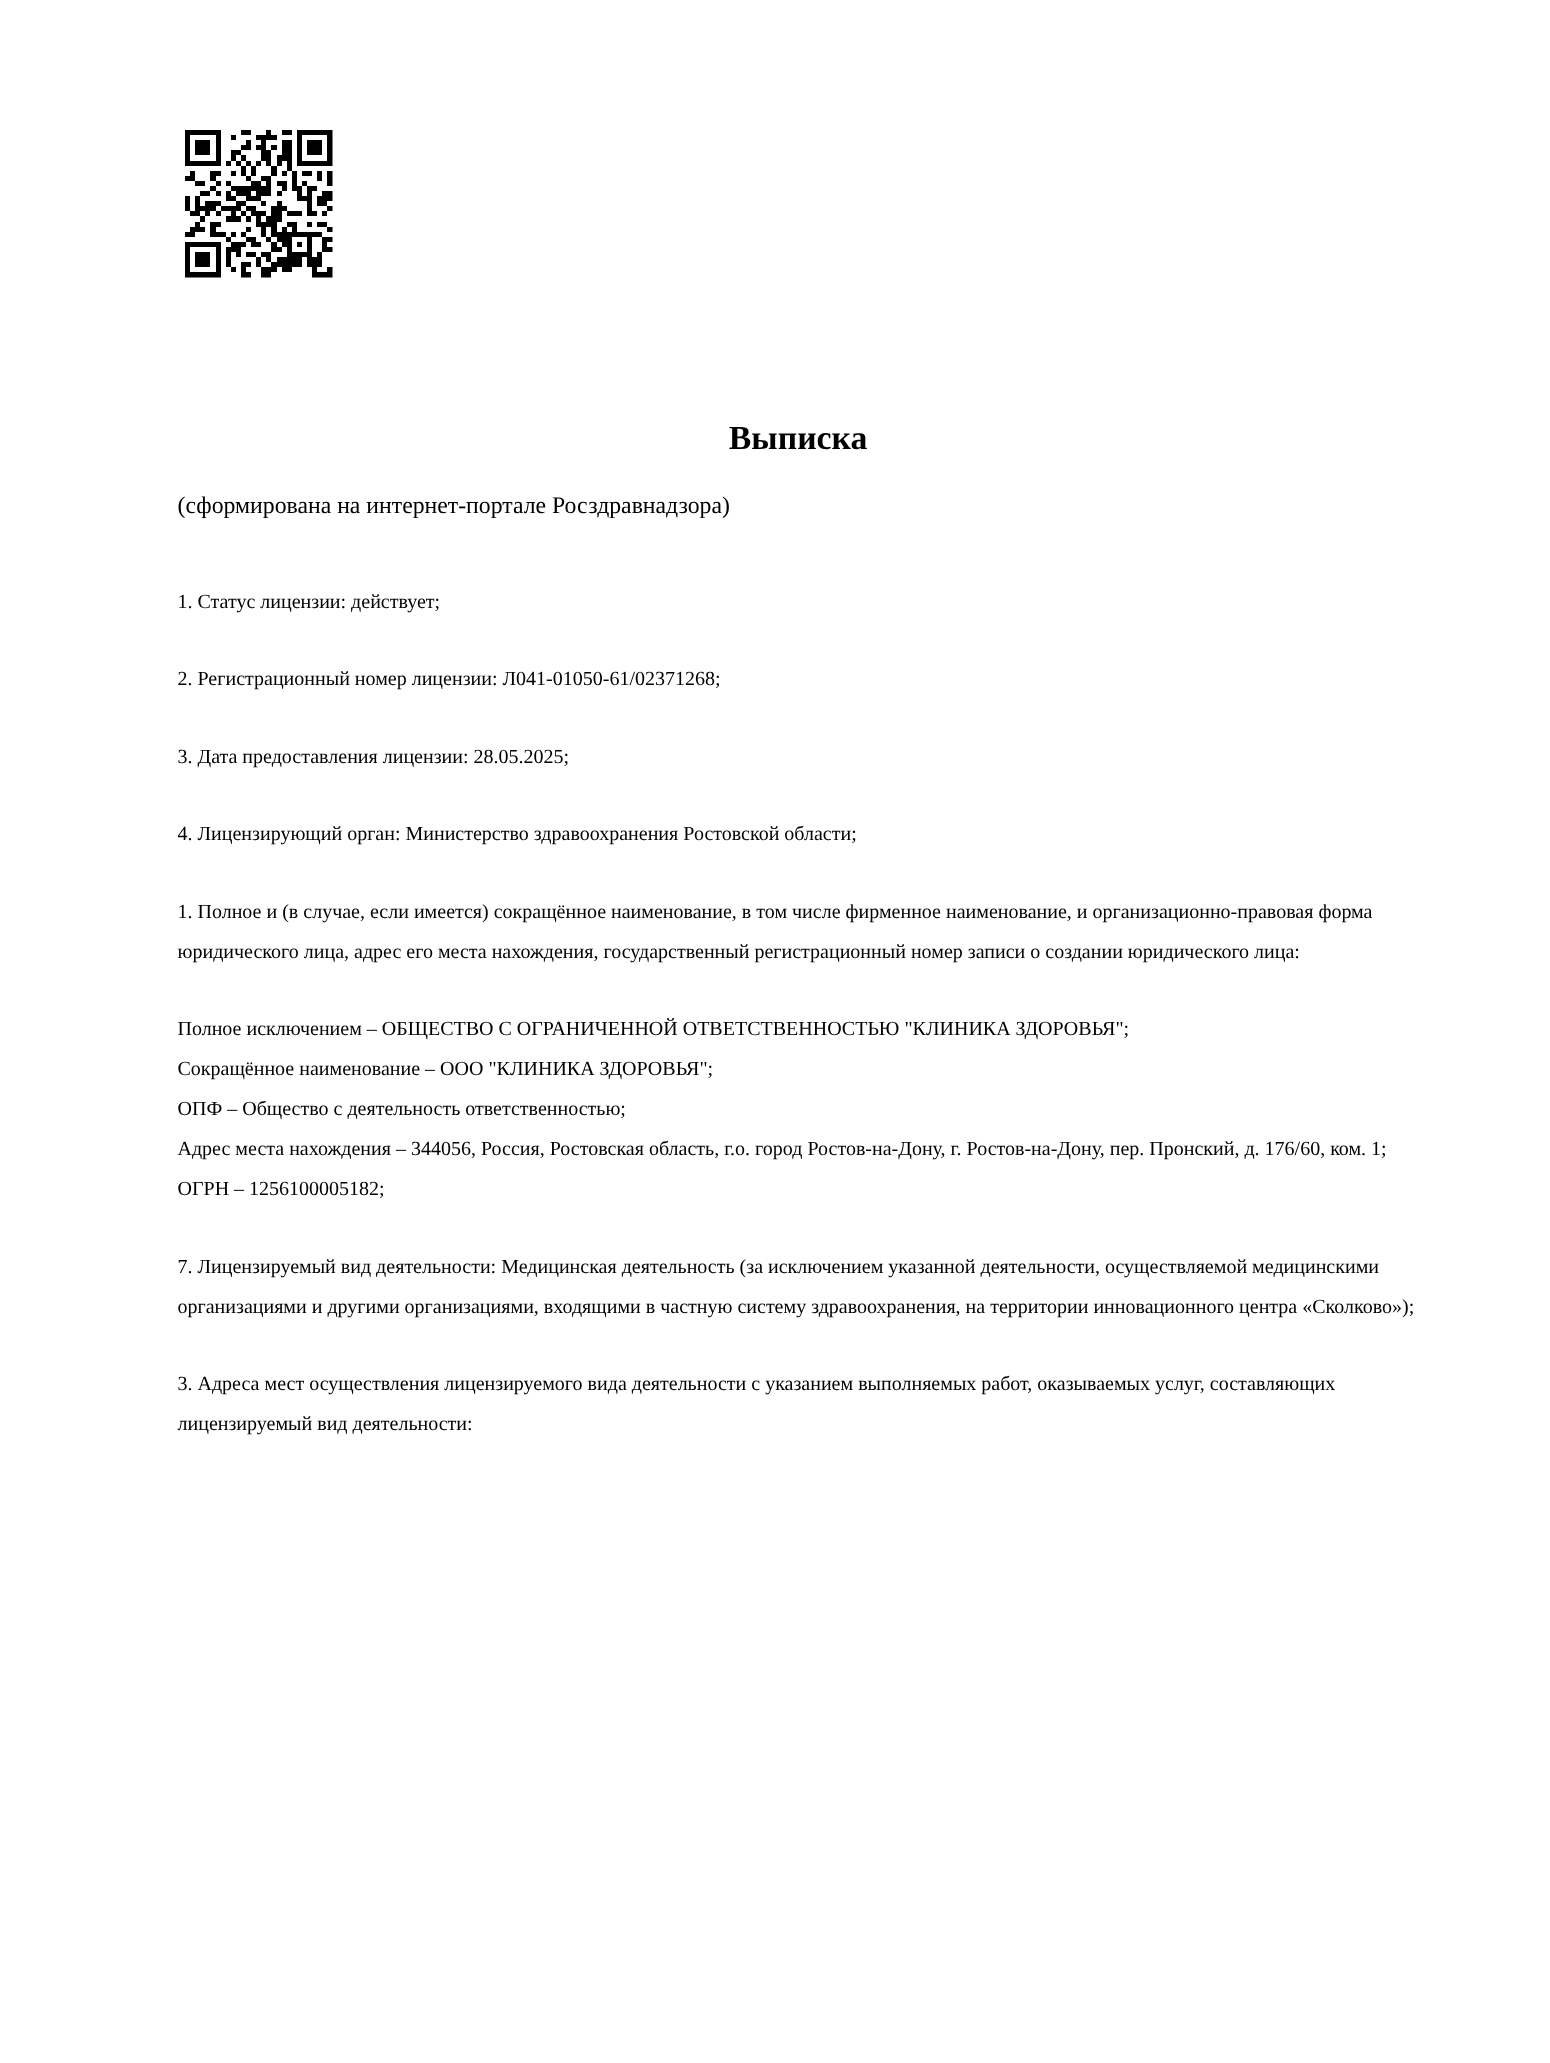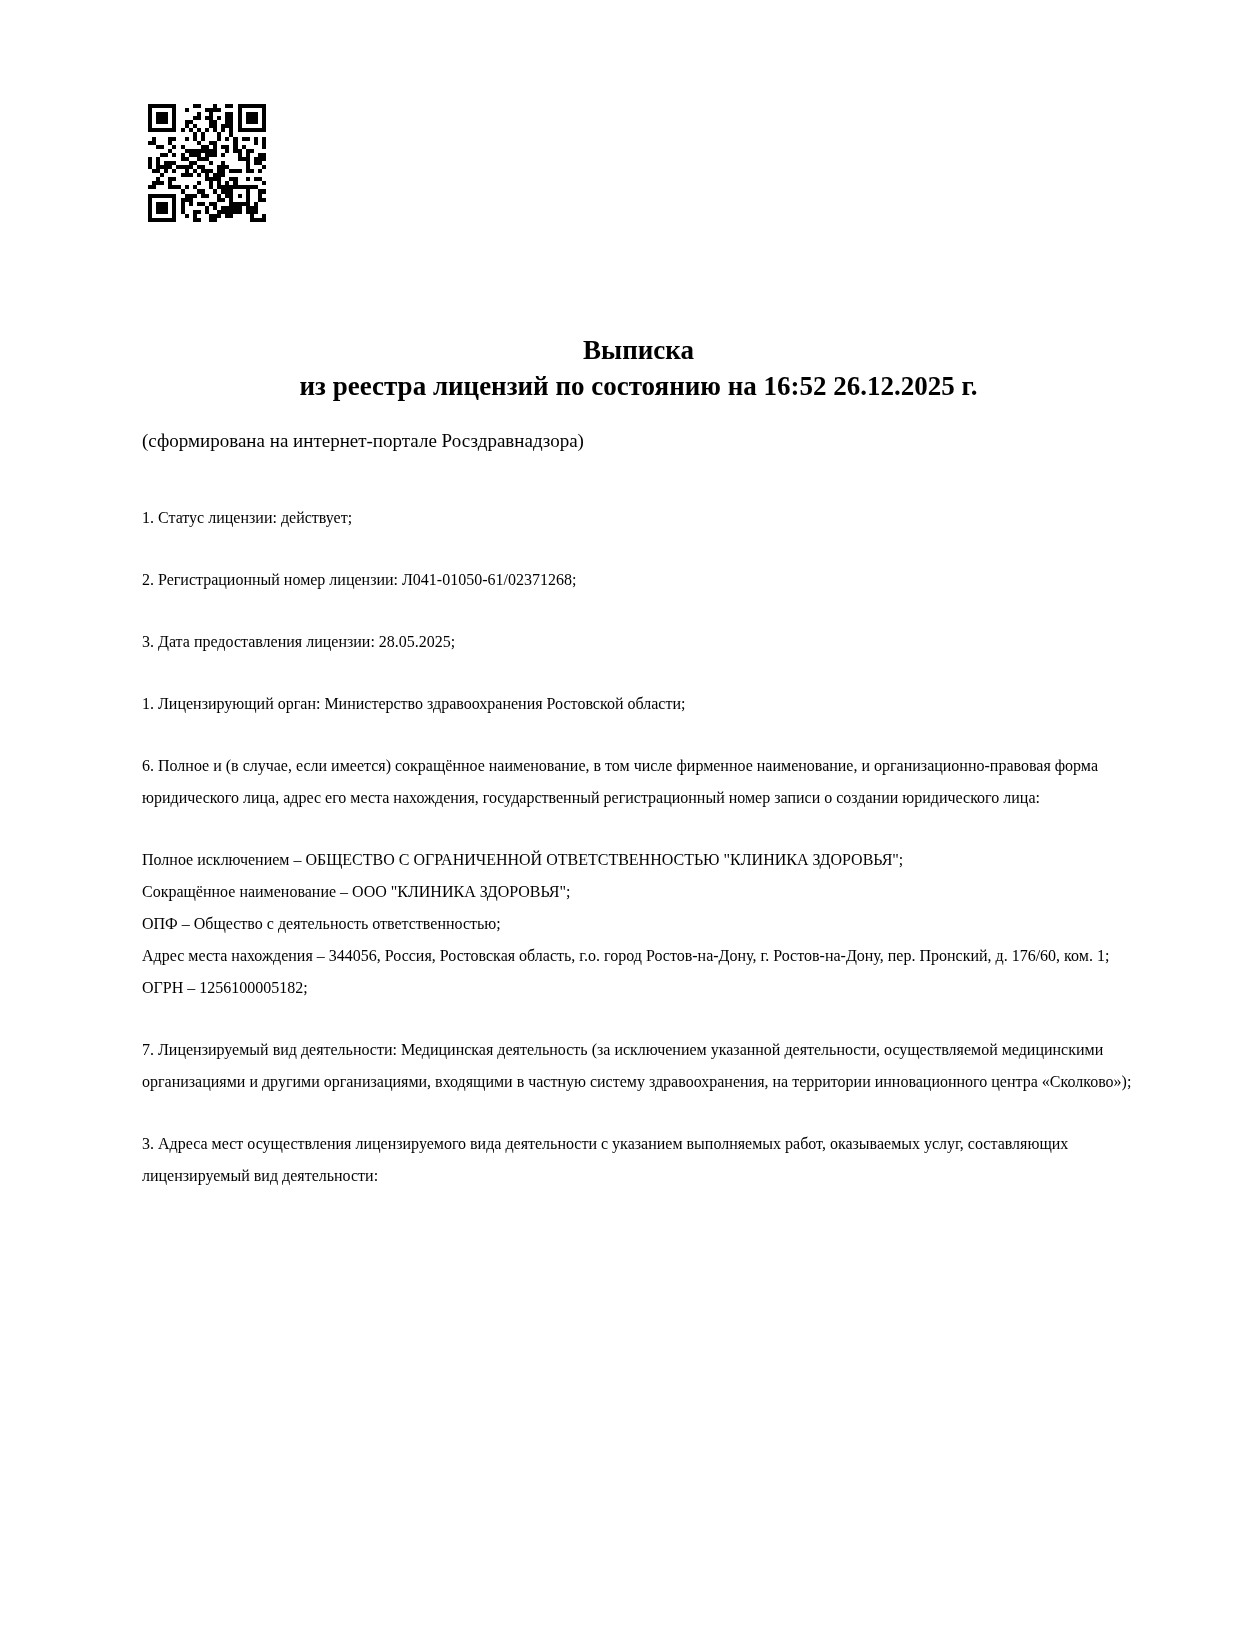--- a/index.html
+++ b/index.html
@@ -444,36 +444,35 @@
         <rect x="16" y="28" width="1" height="1"></rect>
         <rect x="25" y="28" width="1" height="1"></rect>
         <rect x="26" y="28" width="1" height="1"></rect>
         <rect x="27" y="28" width="1" height="1"></rect>
         <rect x="28" y="28" width="1" height="1"></rect>
       </svg>
     </div>
 
   <div class="title">
     <div>Выписка</div>
-    <div>из реестра лицензий по состоянию на 16:52 26.12.2025 г.</div>
   </div>
 
   <div class="subtitle">(сформирована на интернет-портале Росздравнадзора)</div>
 
   <div class="body-text">
 
     <p class="para">1. Статус лицензии: действует;</p>
 
     <p class="para">2. Регистрационный номер лицензии: Л041-01050-61/02371268;</p>
 
     <p class="para">3. Дата предоставления лицензии: 28.05.2025;</p>
 
-    <p class="para">1. Лицензирующий орган: Министерство здравоохранения Ростовской области;</p>
-
-    <p class="para">6. Полное и (в случае, если имеется) сокращённое наименование, в том числе фирменное наименование, и организационно-правовая форма юридического лица, адрес его места нахождения, государственный регистрационный номер записи о создании юридического лица:</p>
+    <p class="para">4. Лицензирующий орган: Министерство здравоохранения Ростовской области;</p>
+
+    <p class="para">1. Полное и (в случае, если имеется) сокращённое наименование, в том числе фирменное наименование, и организационно-правовая форма юридического лица, адрес его места нахождения, государственный регистрационный номер записи о создании юридического лица:</p>
 
     <div class="para">
       <div>Полное исключением – ОБЩЕСТВО С ОГРАНИЧЕННОЙ ОТВЕТСТВЕННОСТЬЮ "КЛИНИКА ЗДОРОВЬЯ";</div>
       <div>Сокращённое наименование – ООО "КЛИНИКА ЗДОРОВЬЯ";</div>
       <div>ОПФ – Общество с деятельность ответственностью;</div>
       <div>Адрес места нахождения – 344056, Россия, Ростовская область, г.о. город Ростов-на-Дону, г. Ростов-на-Дону, пер. Пронский, д. 176/60, ком. 1;</div>
       <div>ОГРН – 1256100005182;</div>
     </div>
 
 

